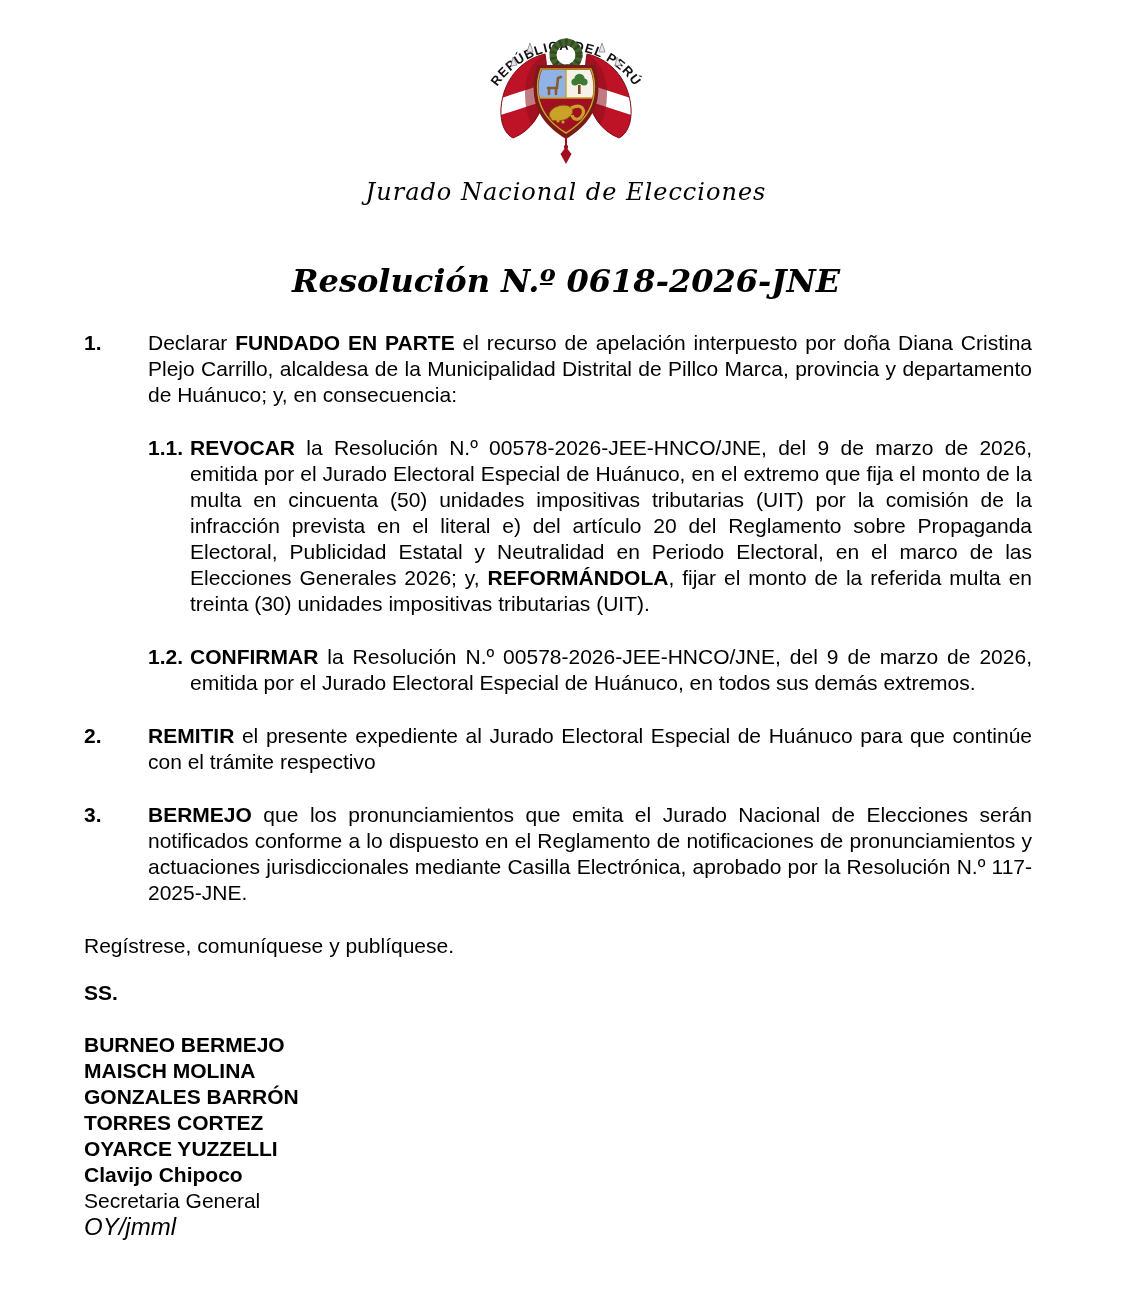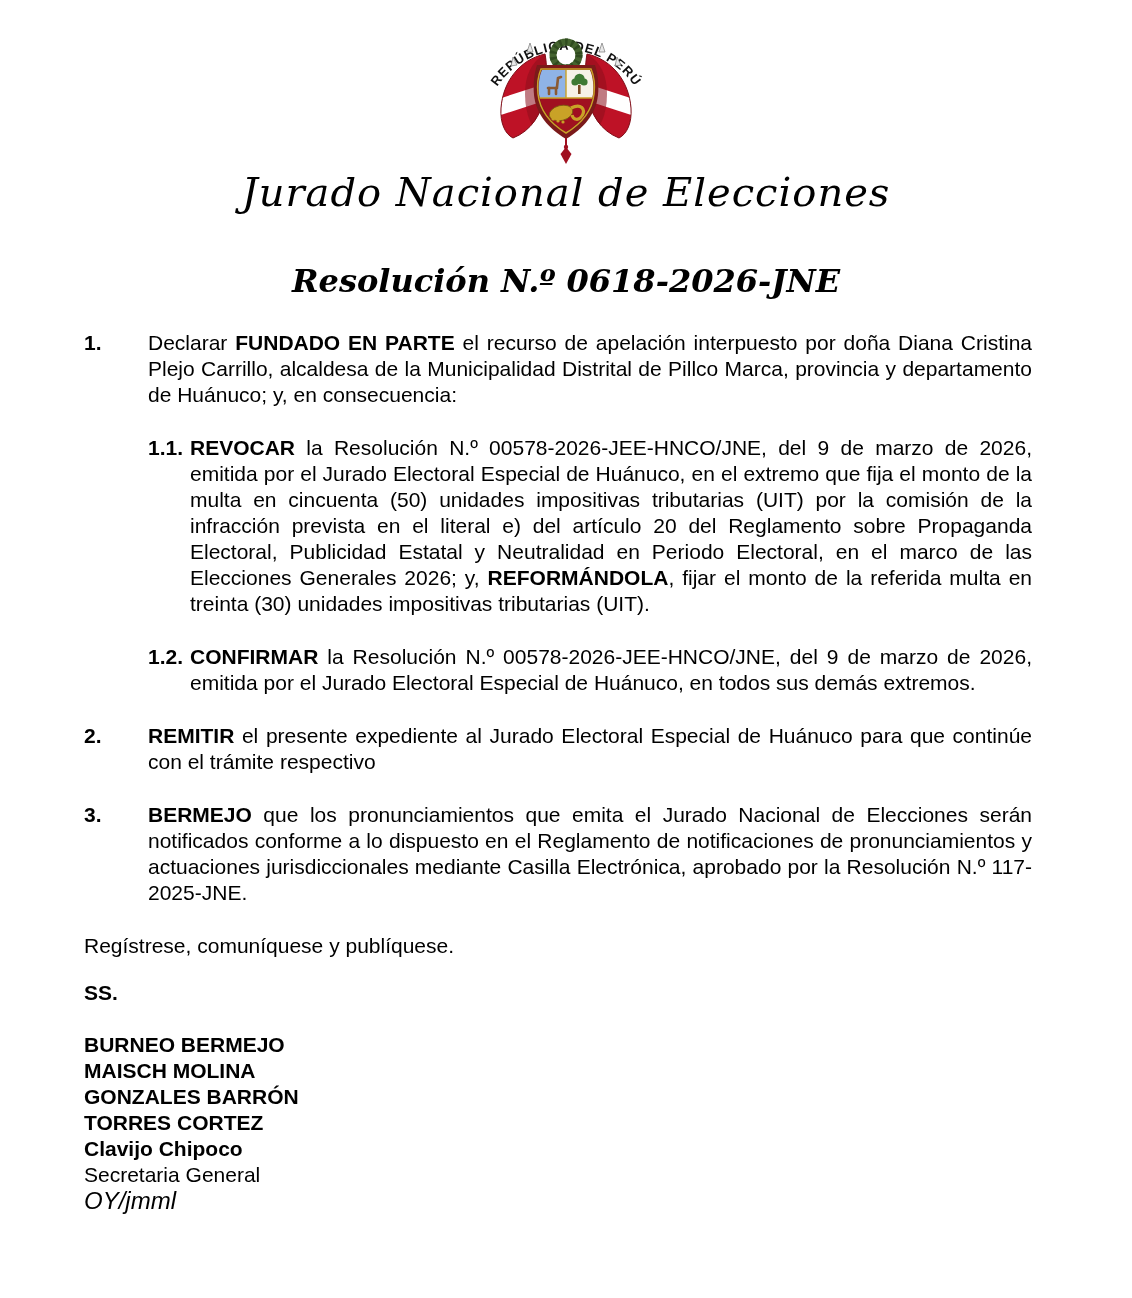--- a/index.html
+++ b/index.html
@@ -10,21 +10,21 @@
     color:#000000;
     font-family:"Liberation Sans", sans-serif;
     overflow:hidden;
     box-sizing:border-box;
   }
   .header { text-align:center; padding-top:16px; }
   .emblem { display:block; margin:0 auto; }
   .org-title {
     font-family:"DejaVu Serif", serif;
     font-style:italic;
-    font-size:40px;
+    font-size:24px;
     line-height:52px;
     letter-spacing:1px;
     white-space:nowrap;
   }
   .res-title {
     font-family:"DejaVu Serif", serif;
     font-style:italic;
     font-weight:600;
     font-size:32px;
     line-height:46px;
@@ -177,20 +177,21 @@
 
     <div class="closing">Regístrese, comuníquese y publíquese.</div>
 
     <div class="ss">SS.</div>
 
     <div class="magistrates">
       <div class="mag">BURNEO BERMEJO</div>
       <div class="mag">MAISCH MOLINA</div>
       <div class="mag">GONZALES BARRÓN</div>
       <div class="mag">TORRES CORTEZ</div>
+      <div class="mag">OYARCE YUZZELLI</div>
     </div>
 
     <div class="signature">
       <div class="sig-name">Clavijo Chipoco</div>
       <div class="sig-title">Secretaria General</div>
       <div class="sig-initials">OY/jmml</div>
     </div>
 
   </div>
 </div>

